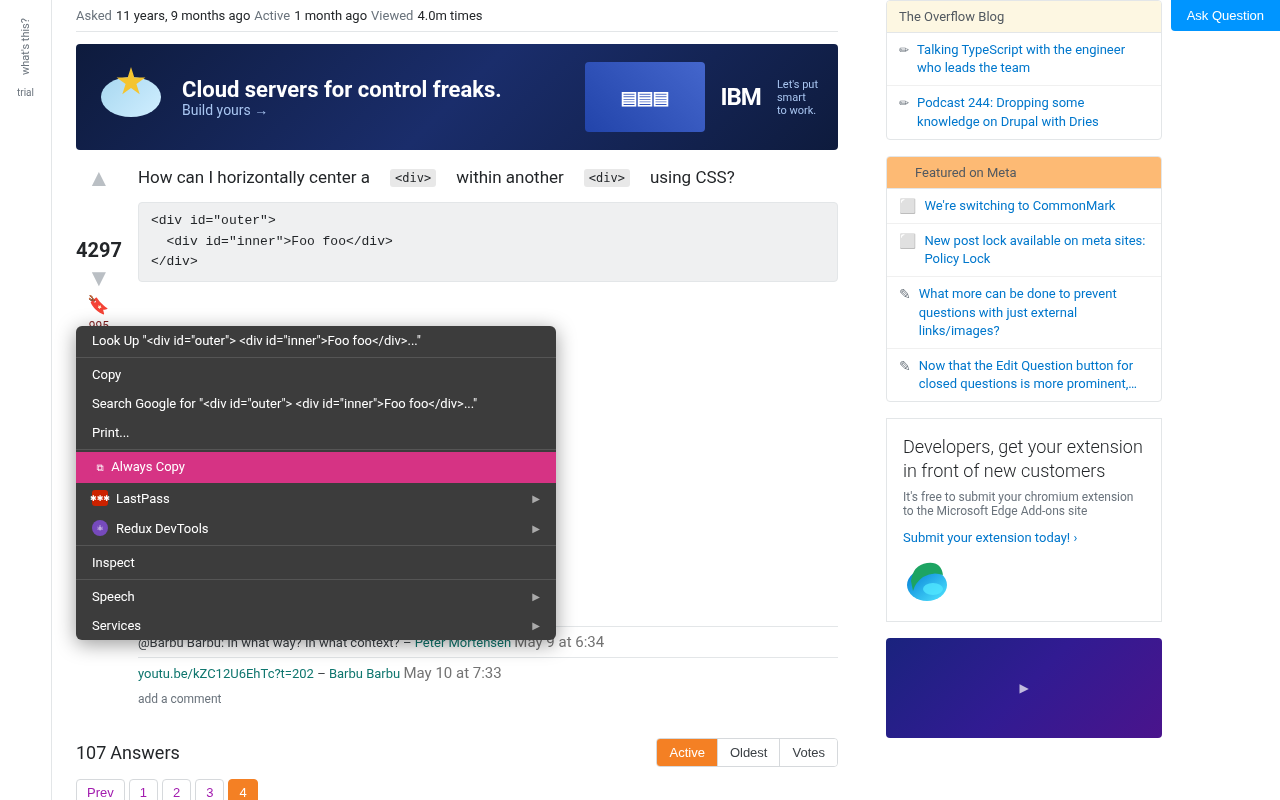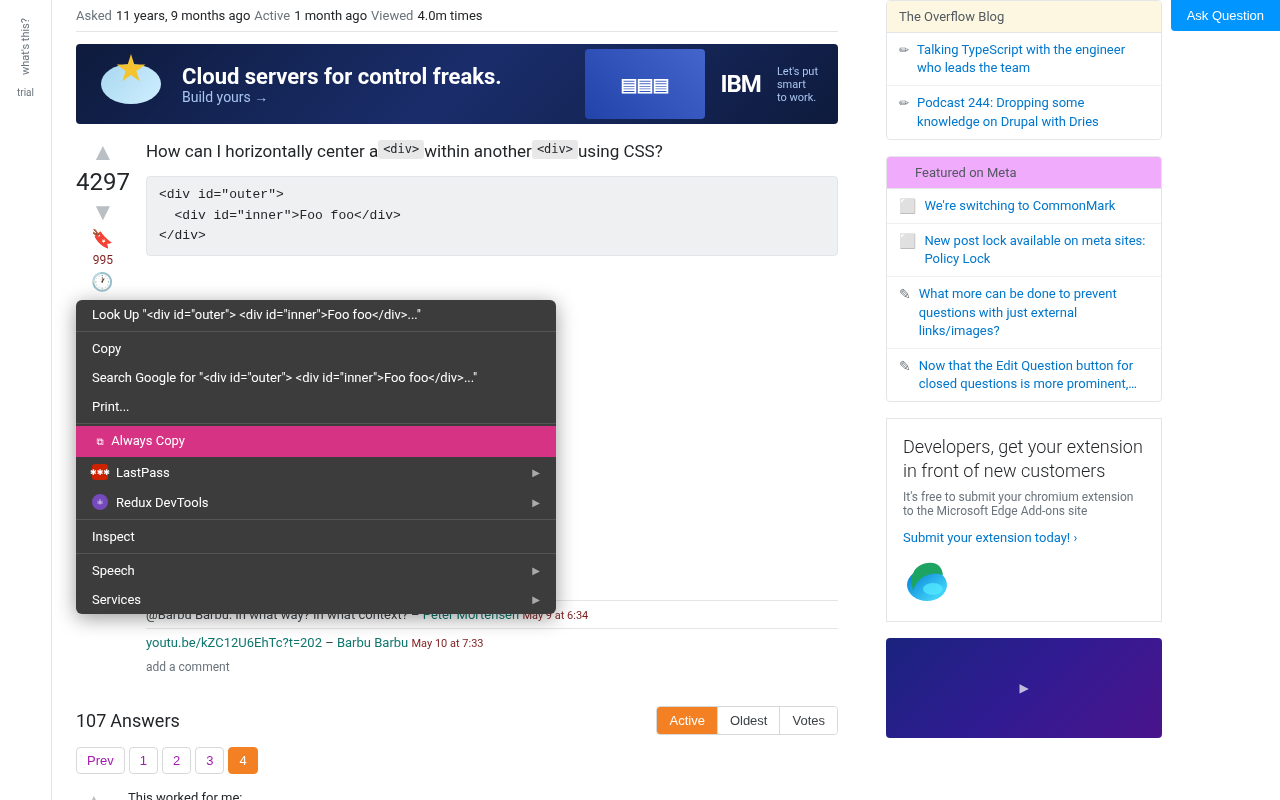--- a/index.html
+++ b/index.html
@@ -17,35 +17,35 @@
     .right-sidebar { width: 300px; padding: 0 0 0 24px; }
     
     
     .question-meta { display: flex; align-items: center; gap: 4px; padding: 8px 0; font-size: 13px; color: #6a737c; border-bottom: 1px solid #e3e6e8; margin-bottom: 12px; }
     .question-meta span { display: flex; align-items: center; gap: 4px; }
     .meta-label { color: #6a737c; }
     .meta-value { color: #232629; }
     .meta-active { color: #232629; font-weight: normal; }
     
     
-    .ad-banner { width: 100%; height: 80px; background: linear-gradient(135deg, #0e1b3d 0%, #1a2d6b 50%, #0e1b3d 100%); border-radius: 4px; margin-bottom: 16px; display: flex; align-items: center; justify-content: space-between; padding: 0 20px; overflow: hidden; position: relative; }
+    .ad-banner { width: 100%; height: 106px; background: linear-gradient(135deg, #0e1b3d 0%, #1a2d6b 50%, #0e1b3d 100%); border-radius: 4px; margin-bottom: 16px; display: flex; align-items: center; justify-content: space-between; padding: 0 20px; overflow: hidden; position: relative; }
     .ad-text { color: #fff; }
     .ad-title { font-size: 22px; font-weight: bold; }
     .ad-subtitle { font-size: 14px; color: #a8c5f0; }
     .ad-logo { color: #fff; font-size: 24px; font-weight: bold; letter-spacing: -1px; }
     
     
-    .question-title { font-size: 17px; color: #232629; margin-bottom: 12px; line-height: 1.4; display: flex; align-items: flex-start; flex-wrap: wrap; gap: 0; }
+    .question-title { font-size: 17px; color: #232629; margin-bottom: 12px; line-height: 1.4; display: flex; align-items: center; flex-wrap: wrap; gap: 20px; }
     .code-inline { background: #e8e8e8; padding: 1px 5px; border-radius: 3px; font-family: monospace; font-size: 12px; color: #232629; }
     
     
     .post-layout { display: flex; gap: 16px; margin-bottom: 16px; }
     .vote-cell { display: flex; flex-direction: column; align-items: center; gap: 4px; min-width: 36px; }
     .vote-btn { cursor: pointer; color: #babfc4; font-size: 24px; line-height: 1; background: none; border: none; }
-    .vote-count { font-size: 24px; font-weight: normal; color: #232629; }
+    .vote-count { font-size: 20px; font-weight: bold; color: #232629; margin-top: 44px; }
     .vote-icon { color: #babfc4; font-size: 18px; cursor: pointer; }
     .vote-count-small { font-size: 12px; color: #7f1d1d; }
     
     
     .code-block { background: #eff0f1; border: 1px solid #e3e6e8; border-radius: 4px; padding: 8px 12px; font-family: 'Courier New', monospace; font-size: 13px; margin-bottom: 8px; color: #232629; line-height: 1.6; }
     
     
     .context-menu { position: absolute; left: 145px; top: 200px; background: #3c3c3c; color: #fff; border-radius: 6px; box-shadow: 0 4px 20px rgba(0,0,0,0.4); min-width: 480px; z-index: 100; overflow: hidden; }
     .ctx-item { padding: 7px 16px; font-size: 13px; cursor: pointer; display: flex; align-items: center; gap: 8px; }
     .ctx-item.highlighted { background: #d63384; color: #fff; }
@@ -54,42 +54,42 @@
     .ctx-separator { height: 1px; background: #555; margin: 2px 0; }
     .ctx-main-text { padding: 7px 16px; font-size: 13px; color: #fff; }
     .ctx-arrow { color: #aaa; font-size: 10px; }
     .icon-always-copy { width: 16px; height: 16px; background: #d63384; border-radius: 3px; display: inline-flex; align-items: center; justify-content: center; font-size: 10px; color: #fff; flex-shrink: 0; }
     .icon-lastpass { width: 16px; height: 16px; background: #cc2200; border-radius: 3px; display: inline-flex; align-items: center; justify-content: center; font-size: 8px; color: #fff; flex-shrink: 0; }
     .icon-redux { width: 16px; height: 16px; background: #764abc; border-radius: 50%; display: inline-flex; align-items: center; justify-content: center; font-size: 8px; color: #fff; flex-shrink: 0; }
     
     
     .comment { border-top: 1px solid #e3e6e8; padding: 6px 0; font-size: 13px; color: #3b4045; }
     .comment a { color: #0f766e; text-decoration: none; }
-    .comment .timestamp { color: #7f1d1d; font-size: 11px; }
+    .comment .timestamp { color: #737373; font-size: 15px; }
     .add-comment-link { color: #6a737c; font-size: 12px; cursor: pointer; padding: 4px 0; display: block; }
     
     
     .answers-header { display: flex; align-items: center; justify-content: space-between; margin: 28px 0 12px; }
     .answers-tabs { display: flex; border: 1px solid #d6d9dc; border-radius: 4px; overflow: hidden; }
     .answers-tab { padding: 6px 12px; font-size: 13px; cursor: pointer; background: #fff; color: #3b4045; border: none; border-right: 1px solid #d6d9dc; }
     .answers-tab:last-child { border-right: none; }
     .answers-tab.active { background: #f48024; color: #fff; }
     
     
     .pagination { display: flex; gap: 4px; margin-bottom: 16px; }
     .page-btn { padding: 5px 10px; border: 1px solid #d6d9dc; border-radius: 4px; font-size: 13px; cursor: pointer; background: #fff; color: #a21caf; }
     .page-btn.current { background: #f48024; color: #fff; border-color: #f48024; }
     
     
     .answer-vote-cell { display: flex; flex-direction: column; align-items: center; gap: 4px; min-width: 36px; }
     
     
     .sidebar-box { background: #fff; border: 1px solid #e3e6e8; border-radius: 4px; margin-bottom: 16px; overflow: hidden; }
     .sidebar-box-header { background: #fdf7e2; border-bottom: 1px solid #e3e6e8; padding: 8px 12px; font-size: 13px; color: #525960; font-weight: normal; }
-    .sidebar-box-header.blue { background: #f0abfc; padding-left: 28px; }
+    .sidebar-box-header.blue { background: #fdba74; padding-left: 28px; }
     .sidebar-box-item { padding: 8px 12px; border-bottom: 1px solid #f0f0f0; font-size: 13px; display: flex; align-items: flex-start; gap: 8px; }
     .sidebar-box-item:last-child { border-bottom: none; }
     .sidebar-box-item a { color: #0077cc; text-decoration: none; font-size: 13px; line-height: 1.4; }
     .pencil-icon { color: #6a737c; font-size: 12px; margin-top: 2px; flex-shrink: 0; }
     .meta-icon { color: #6a737c; font-size: 14px; margin-top: 1px; flex-shrink: 0; }
     
     
     .edge-ad { background: #fff; border: 1px solid #e3e6e8; border-radius: 0; padding: 16px; margin-bottom: 16px; }
     .edge-ad-title { font-size: 18px; color: #232629; font-weight: 300; margin-bottom: 8px; line-height: 1.3; }
     .edge-ad-desc { font-size: 12px; color: #6a737c; margin-bottom: 12px; }

